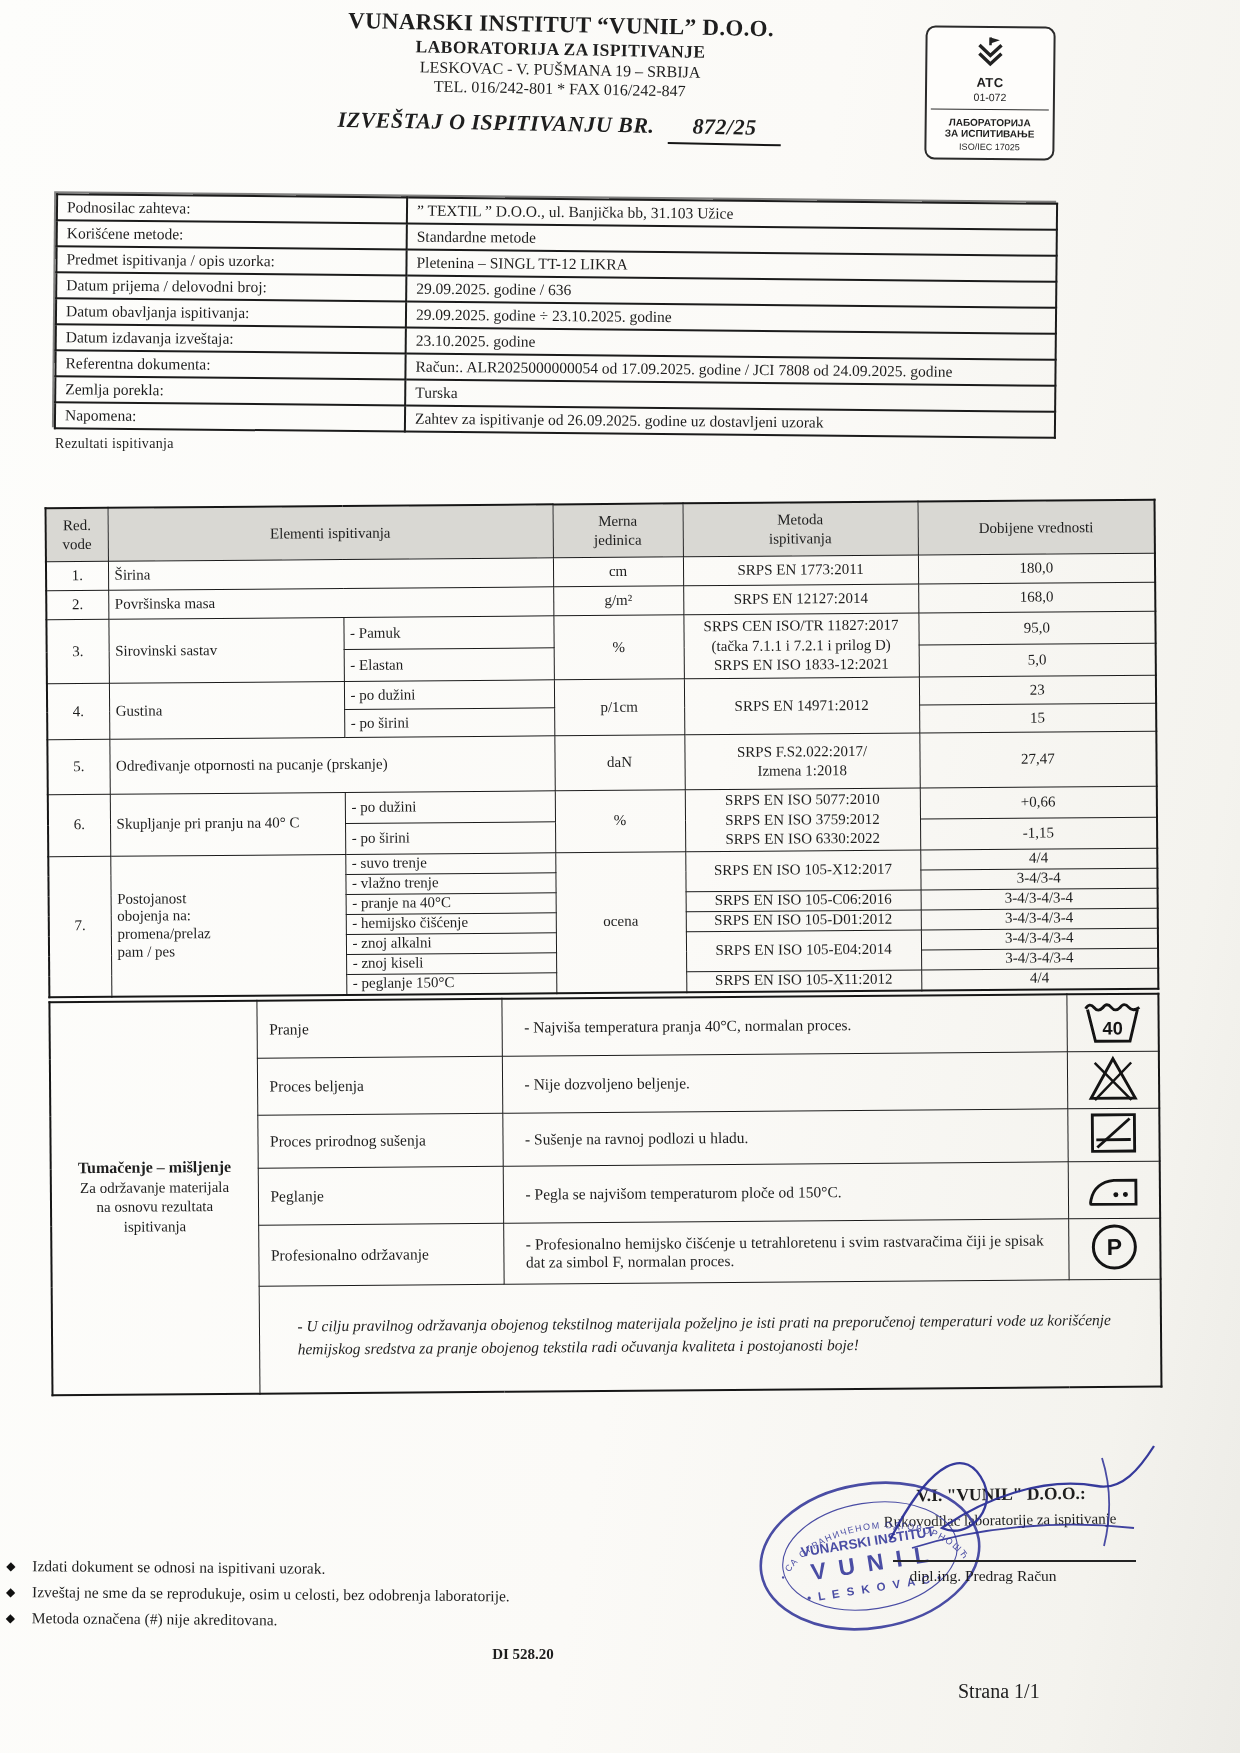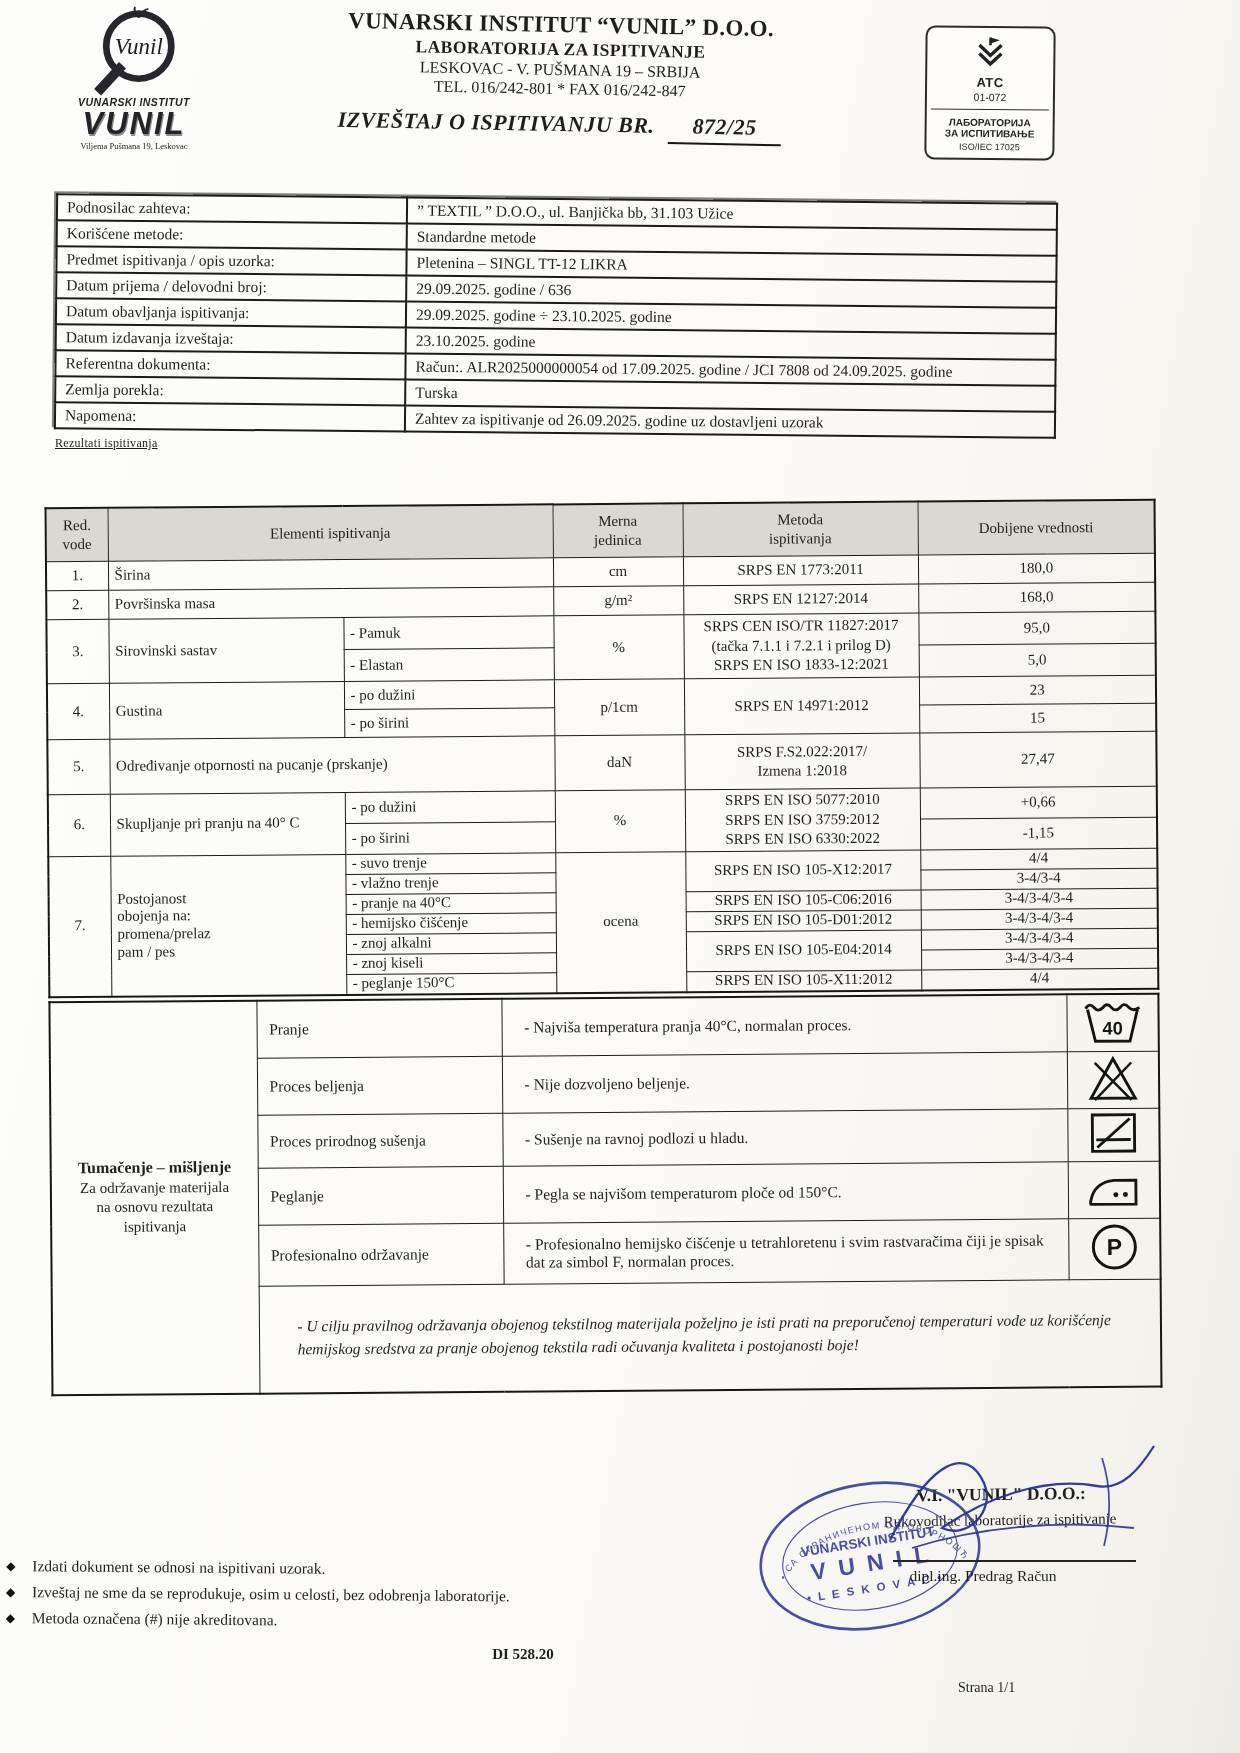--- a/index.html
+++ b/index.html
@@ -38,21 +38,21 @@
   .accred-l2{font-size:10px;font-weight:bold;}
   .accred-std{font-size:9px;margin-top:3px;}
 
   
   .info-table{position:absolute;left:55px;top:198px;width:1002px;border-collapse:collapse;table-layout:fixed;transform:rotate(.55deg);}
   .info-table td{border:2px solid #1b1b1b;font-size:15.5px;padding:1px 9px 2px;height:21px;overflow:hidden;white-space:nowrap;}
   .info-table td.lbl{width:330px;}
   .info-table{box-shadow:-2px -2px 0 0 rgba(30,30,30,.55);}
 
   
-  .results-title{position:absolute;left:55px;top:436px;font-size:12px;letter-spacing:.3px;text-decoration:underline;}
+  .results-title{position:absolute;left:55px;top:436px;font-size:14px;letter-spacing:.3px;}
   .tables-wrap{position:absolute;left:48px;top:503px;width:1109px;transform:rotate(-.45deg);}
   table.rt, table.ct{width:1109px;border-collapse:collapse;table-layout:fixed;border:2.6px solid #161616;}
   .rt td,.rt th{border:1.7px solid #1c1c1c;font-size:15px;padding:1px 6px;line-height:1.18;vertical-align:middle;overflow:hidden;}
   .rt thead th{background:#d9d8d3;font-weight:normal;text-align:center;height:50px;line-height:1.25;}
   .rt .c{text-align:center;}
   .rt .mth{line-height:1.3;}
   .elem7{line-height:1.35;}
   tr.h28 td{height:26px;}
   tr.h31 td{height:29px;}
   tr.h27 td{height:25px;}
@@ -72,46 +72,35 @@
   tr.cr0 td{height:51px;} tr.cr1 td{height:51px;} tr.cr2 td{height:44px;}
   tr.cr3 td{height:52px;} tr.cr4 td{height:56px;} tr.crn td{height:84px;}
   .icon-svg{stroke:#141414;fill:none;stroke-width:3;}
   .icon-svg text{stroke:none;fill:#141414;font-family:"Liberation Sans",sans-serif;}
 
   
   .bullets{position:absolute;left:6px;top:1560px;width:700px;transform:rotate(.5deg);}
   .bullet-row{display:flex;margin-bottom:8px;font-size:15.5px;}
   .bullet-diamond{width:26px;font-size:12px;padding-top:2px;color:#111;}
   .doc-code{position:absolute;left:448px;top:1646px;width:150px;text-align:center;font-weight:bold;font-size:15px;}
-  .page-label{position:absolute;left:958px;top:1680px;font-size:14px;}
+  .page-label{position:absolute;left:958px;top:1680px;font-size:20px;}
 
   
   .sig-company{position:absolute;left:858px;top:1484px;width:286px;text-align:center;font-weight:bold;font-size:17.5px;transform:rotate(-.8deg);}
   .sig-role{position:absolute;left:842px;top:1512px;width:316px;text-align:center;font-size:15px;transform:rotate(-.8deg);}
   .sig-line{position:absolute;left:893px;top:1560px;width:243px;border-bottom:2px solid #242424;}
   .sig-name{position:absolute;left:876px;top:1567px;width:214px;text-align:center;font-size:15.5px;}
   .stamp{position:absolute;left:752px;top:1474px;transform:rotate(-9deg);opacity:.92;}
   .autograph{position:absolute;left:872px;top:1428px;}
 </style>
 </head>
 <body>
 
 <div class="page">
 
-  <div class="logo-block">
-    <svg width="96" height="90" viewBox="0 0 100 94">
-      <circle cx="55" cy="42" r="34" fill="none" stroke="#26262c" stroke-width="7"></circle>
-      <path d="M12 90 L38 62" stroke="#26262c" stroke-width="10" fill="none"></path>
-      <path d="M55 12 q4 -8 10 -9 M55 12 q-6 -6 -4 -11" stroke="#26262c" stroke-width="2" fill="none"></path>
-      <text x="55" y="50" font-size="24" font-style="italic" text-anchor="middle" font-family="Liberation Serif, serif" fill="#1d1d22">Vunil</text>
-    </svg>
-    <div class="logo-inst">VUNARSKI INSTITUT</div>
-    <div class="logo-brand">VUNIL</div>
-    <div class="logo-addr">Viljema Pušmana 19, Leskovac</div>
-  </div>
 
   <div class="hdr-center">
     <div class="company">VUNARSKI INSTITUT “VUNIL” D.O.O.</div>
     <div class="lab">LABORATORIJA ZA ISPITIVANJE</div>
     <div class="addr">LESKOVAC - V. PUŠMANA 19 – SRBIJA</div>
     <div class="phone">TEL. 016/242-801 * FAX  016/242-847</div>
     <div class="report-title">
       <span>IZVEŠTAJ O ISPITIVANJU BR.</span><span class="report-no">872/25</span>
     </div>
   </div>

